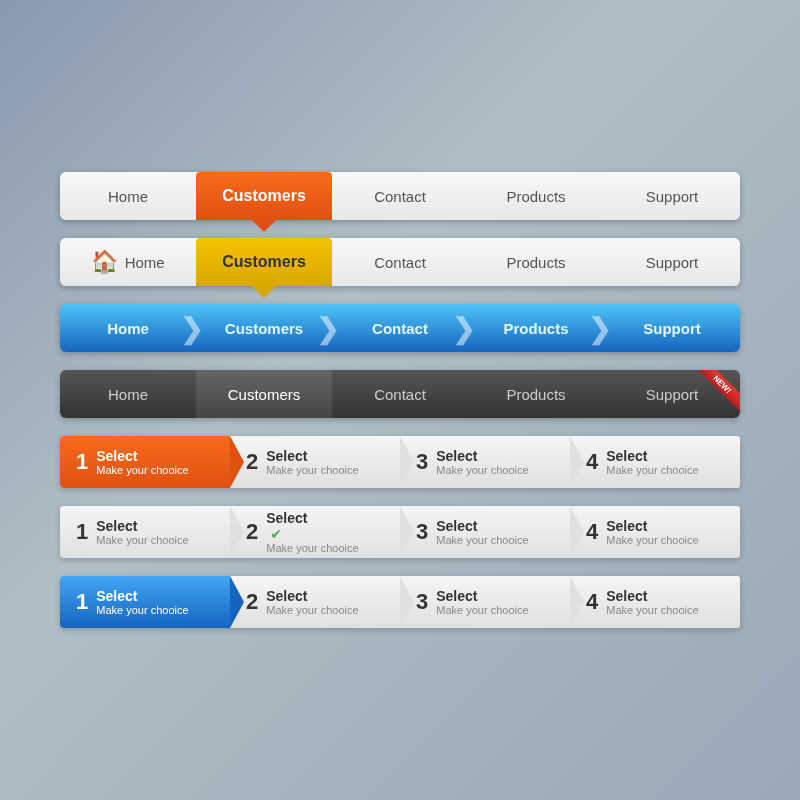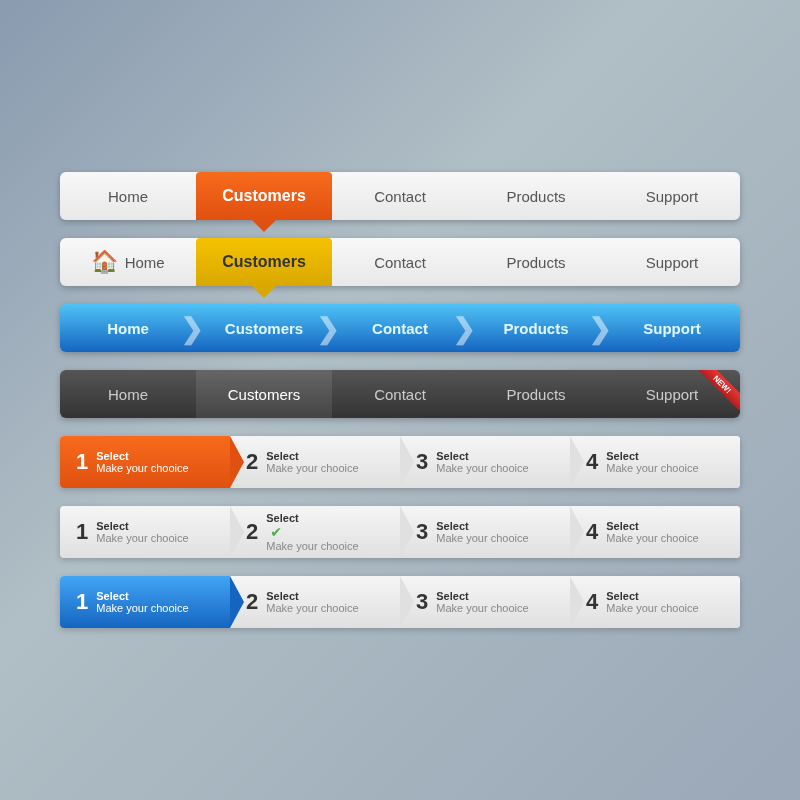--- a/index.html
+++ b/index.html
@@ -254,21 +254,21 @@
       margin-right: 8px;
       line-height: 1;
     }
 
     .step-text {
       display: flex;
       flex-direction: column;
     }
 
     .step-title {
-      font-size: 11px;
+      font-size: 14px;
       font-weight: bold;
       color: #333;
     }
 
     .step-sub {
       font-size: 11px;
       color: #888;
     }
 
     

